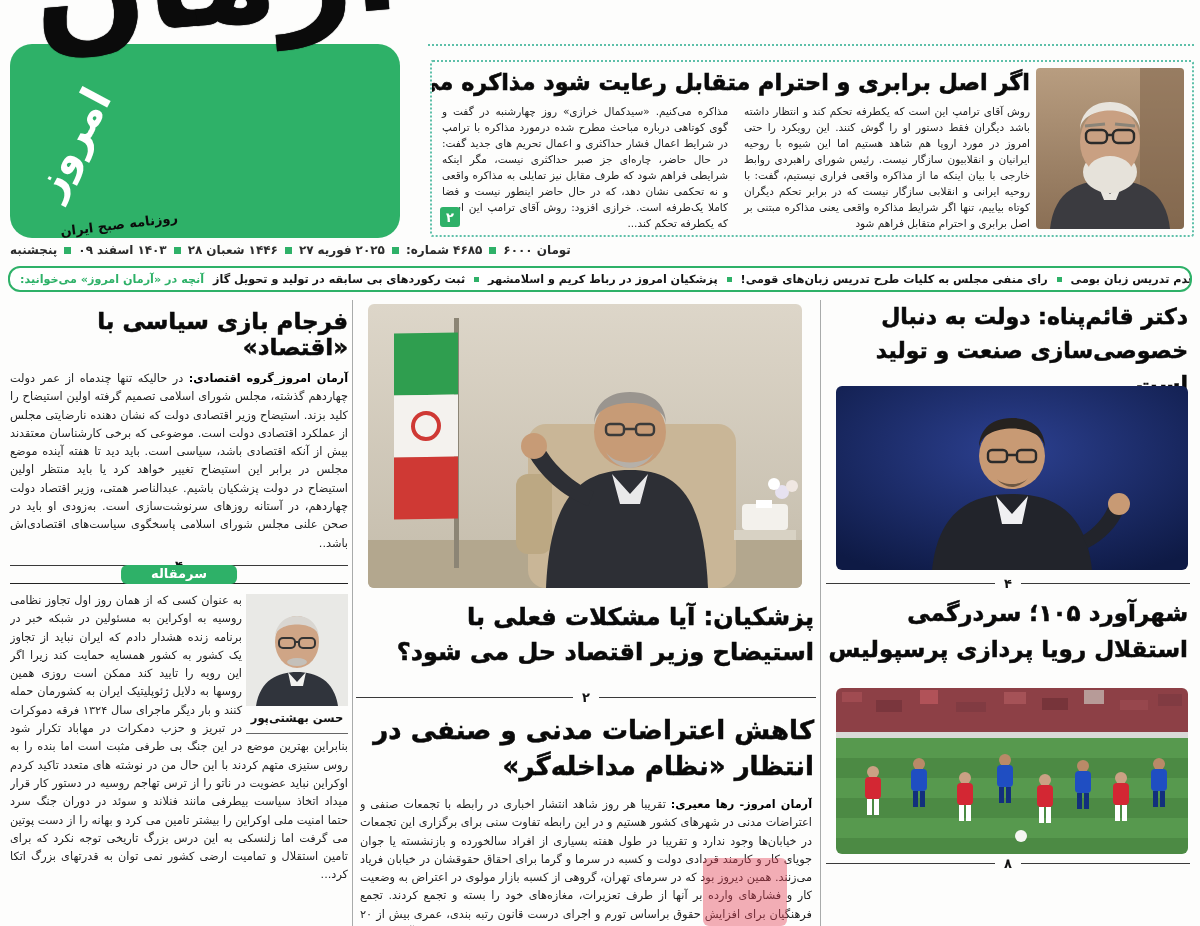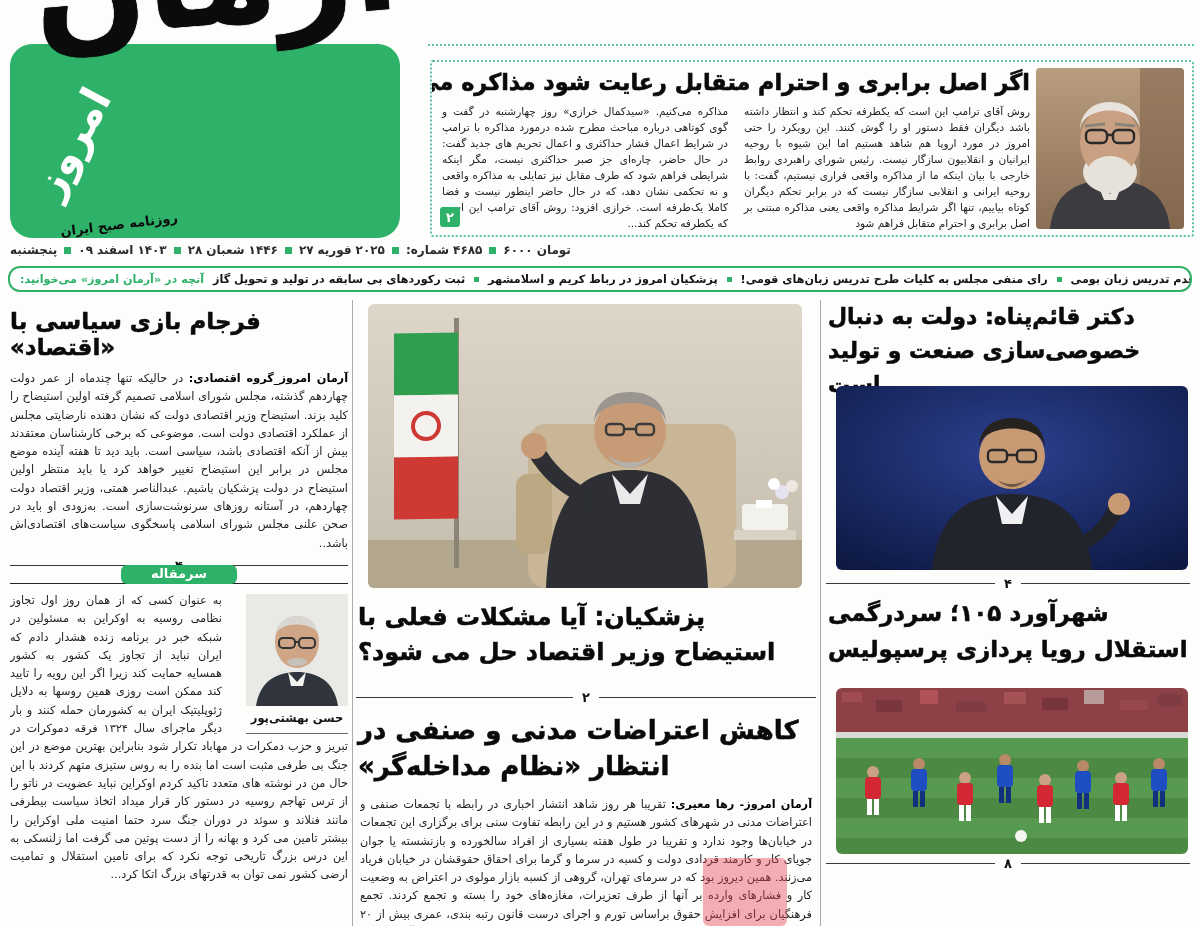--- a/index.html
+++ b/index.html
@@ -35,35 +35,35 @@
   .sq-sm{width:5px;height:5px;}
   
   .teaser{position:absolute;left:8px;top:266px;width:1184px;height:26px;box-sizing:border-box;
           border:2px solid #2eb168;border-radius:12px;background:#fff;display:flex;direction:ltr;
           align-items:center;gap:9px;padding:0 10px;font-size:11.2px;font-weight:bold;overflow:hidden;}
   .teaser-label{color:#2eb168;white-space:nowrap;direction:rtl;flex-shrink:0;}
   .teaser-item{color:#151515;white-space:nowrap;direction:rtl;}
   
   .vrule{position:absolute;top:300px;height:626px;width:1px;background:#a9abab;}
   
-  .headline{font-weight:900;text-align:left;color:#0a0a0a;direction:rtl;-webkit-text-stroke:.5px #0a0a0a;}
+  .headline{font-weight:900;text-align:right;color:#0a0a0a;direction:rtl;-webkit-text-stroke:.5px #0a0a0a;}
   .bodytext{font-size:11.3px;line-height:1.62;text-align:justify;direction:rtl;color:#1f1f1f;}
   .bodytext b{color:#000;}
   .marker{display:flex;align-items:center;direction:rtl;}
   .marker .mline{flex:1;height:1px;background:#3a3a3a;}
   .marker .mnum{padding:0 9px;font-size:13px;font-weight:bold;color:#111;}
   
   .leftcol{position:absolute;left:10px;top:302px;width:338px;}
   .h-farjam{font-size:23px;padding:6px 0 10px;}
   .sar-wrap{position:relative;margin-top:10px;border-top:1.5px solid #222;}
   .sar-badge{position:absolute;left:50%;top:-19px;transform:translateX(-50%);background:#2eb168;color:#fff;
              font-size:13px;font-weight:bold;padding:1px 30px 3px;border-radius:6px;direction:rtl;}
   .h-russia{font-size:18px;margin-top:22px;line-height:1.5;}
   .ed-body{margin-top:8px;height:300px;overflow:hidden;}
-  .author-box{float:right;width:102px;margin:2px 0 4px 24px;}
+  .author-box{float:right;width:102px;margin:2px 0 4px 4px;}
   .author-caption{font-size:11.5px;font-weight:bold;text-align:center;direction:rtl;
                   border-bottom:1.5px solid #666;padding:3px 0 5px;color:#111;}
   
   .c-photo{position:absolute;left:368px;top:304px;width:434px;height:284px;border-radius:6px;overflow:hidden;}
   .h-pezeshkian{position:absolute;left:358px;top:600px;width:456px;font-size:24px;line-height:1.45;}
   .marker-c{position:absolute;left:356px;top:690px;width:460px;}
   .h-protest{position:absolute;left:358px;top:712px;width:456px;font-size:26px;line-height:1.4;}
   .c-body{position:absolute;left:360px;top:796px;width:452px;height:130px;overflow:hidden;}
   .stamp{position:absolute;left:703px;top:858px;width:84px;height:68px;background:rgba(226,62,84,.42);
          border-radius:6px;z-index:5;}

